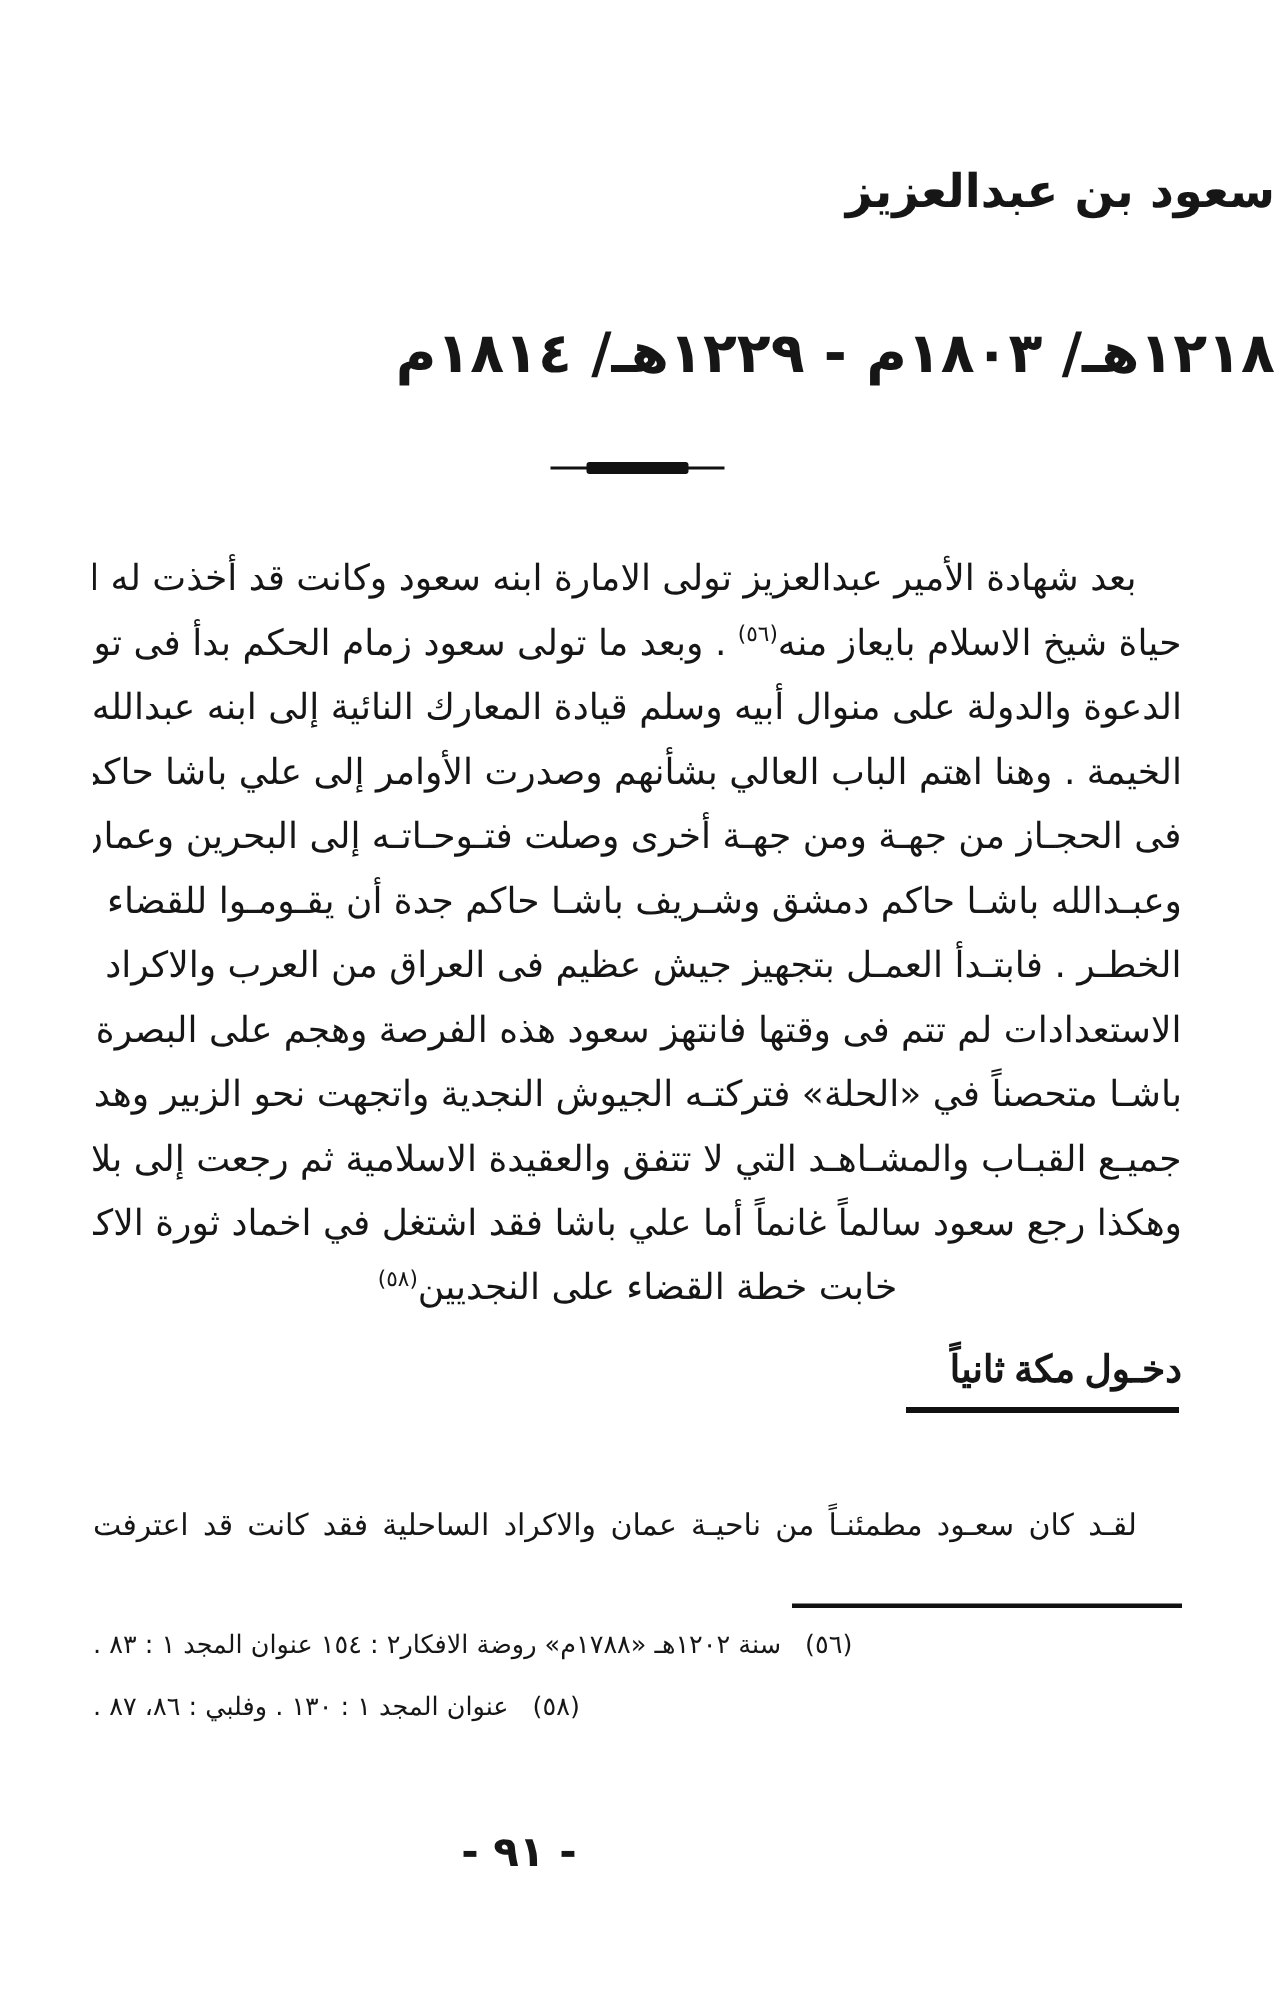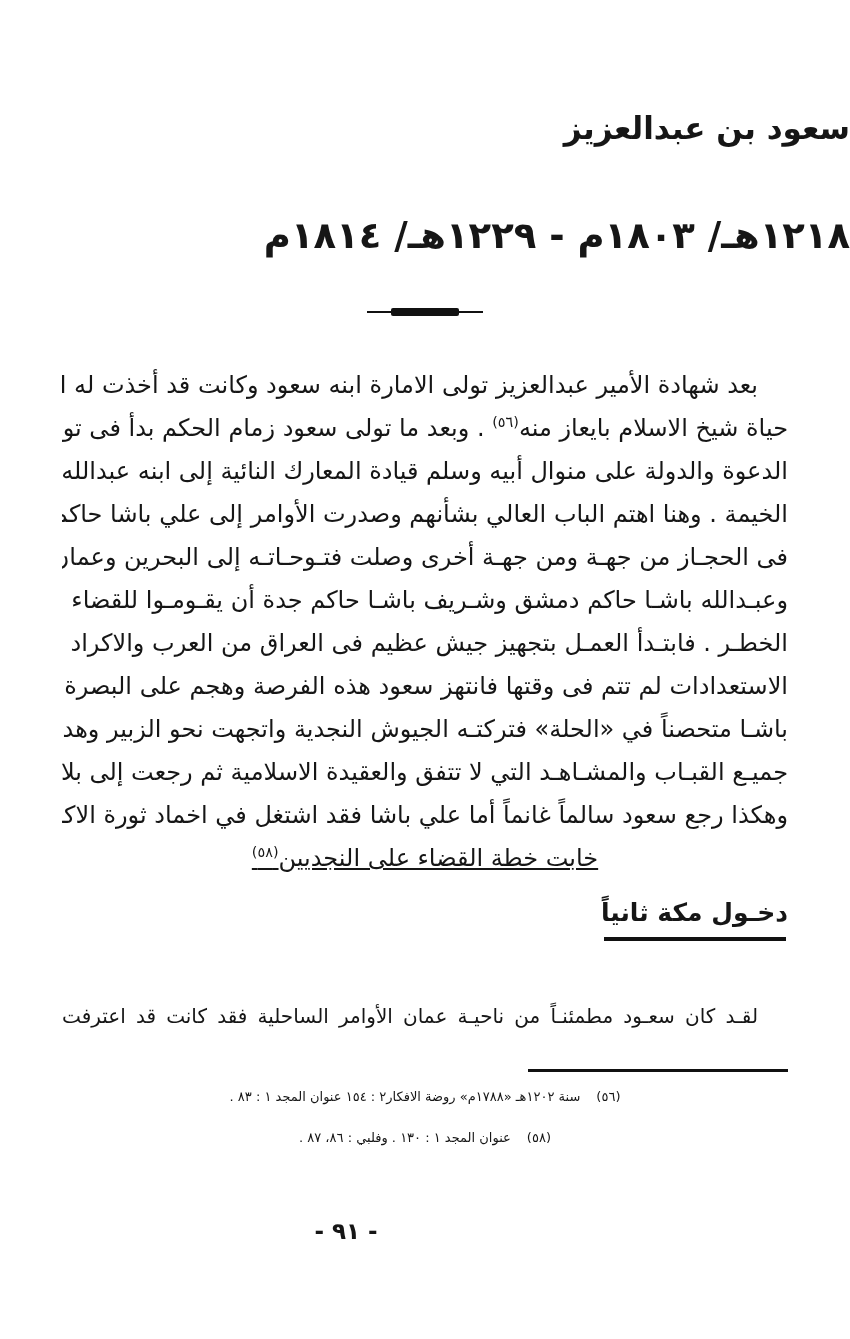--- a/index.html
+++ b/index.html
@@ -68,37 +68,37 @@
     text-align-last: justify;
     overflow: hidden;
     white-space: nowrap;
   }
   .body-line.indent {
     padding-right: 30px;
   }
   .body-line.center-last {
     text-align: center;
     text-align-last: center;
-    text-decoration: underline;
   }
   sup {
     font-size: 0.60em;
     vertical-align: super;
     line-height: 0;
   }
   .section-heading {
     position: absolute;
     top: 898px;
     right: 62px;
     text-align: right;
   }
   .section-heading .heading-text {
     font-size: 25px;
     font-weight: bold;
     display: inline-block;
+    font-family: Liberation Serif, serif;
   }
   .heading-underline {
     margin-top: 10px;
     margin-right: 2px;
     width: 182px;
     height: 4px;
     background: #111;
   }
   .para2 {
     position: absolute;
@@ -125,36 +125,36 @@
   }
   .footnotes {
     position: absolute;
     top: 1082px;
     right: 62px;
     width: 726px;
   }
   .footnote {
     height: 41px;
     line-height: 30px;
-    font-size: 13px;
-    text-align: center;
+    font-size: 17px;
+    text-align: left;
     white-space: nowrap;
     overflow: hidden;
   }
   .fn-label {
     display: inline-block;
     margin-left: 16px;
   }
   .page-number {
     position: absolute;
     top: 1218px;
     left: 0;
     width: 692px;
     text-align: center;
-    font-size: 23px;
+    font-size: 28px;
     font-weight: bold;
     letter-spacing: 3px;
   }
 </style>
 </head>
 <body>
 
 <div class="page-title">سعود بن عبدالعزيز</div>
 
 <div class="date-range">١٢١٨هـ/ ١٨٠٣م - ١٢٢٩هـ/ ١٨١٤م</div>
@@ -177,21 +177,21 @@
   <div class="body-line fnref">جميـع القبـاب والمشـاهـد التي لا تتفق والعقيدة الاسلامية ثم رجعت إلى بلادها<sup>(٥٧)</sup> .</div>
   <div class="body-line fnref">وهكذا رجع سعود سالماً غانماً أما علي باشا فقد اشتغل في اخماد ثورة الاكراد . وهكذا</div>
   <div class="body-line center-last fnref">خابت خطة القضاء على النجديين<sup>(٥٨)</sup></div>
 </div>
 
 <div class="section-heading">
   <span class="heading-text">دخـول مكة ثانياً</span>
   <div class="heading-underline"></div>
 </div>
 
-<div class="para2">لقـد كان سعـود مطمئنـاً من ناحيـة عمان الأوامر الساحلية فقد كانت قد اعترفت</div>
+<div class="para2">لقـد كان سعـود مطمئنـاً من ناحيـة عمان والاكراد الساحلية فقد كانت قد اعترفت</div>
 
 <div class="fn-separator"></div>
 
 <div class="footnotes">
   <div class="footnote">
     <span class="fn-label">(٥٦)</span><span class="fn-text">سنة ١٢٠٢هـ «١٧٨٨م» روضة الافكار٢ : ١٥٤ عنوان المجد ١ : ٨٣ .</span>
   </div>
   <div class="footnote">
     <span class="fn-label">(٥٨)</span><span class="fn-text">عنوان المجد ١ : ١٣٠ . وفلبي : ٨٦، ٨٧ .</span>
   </div>

